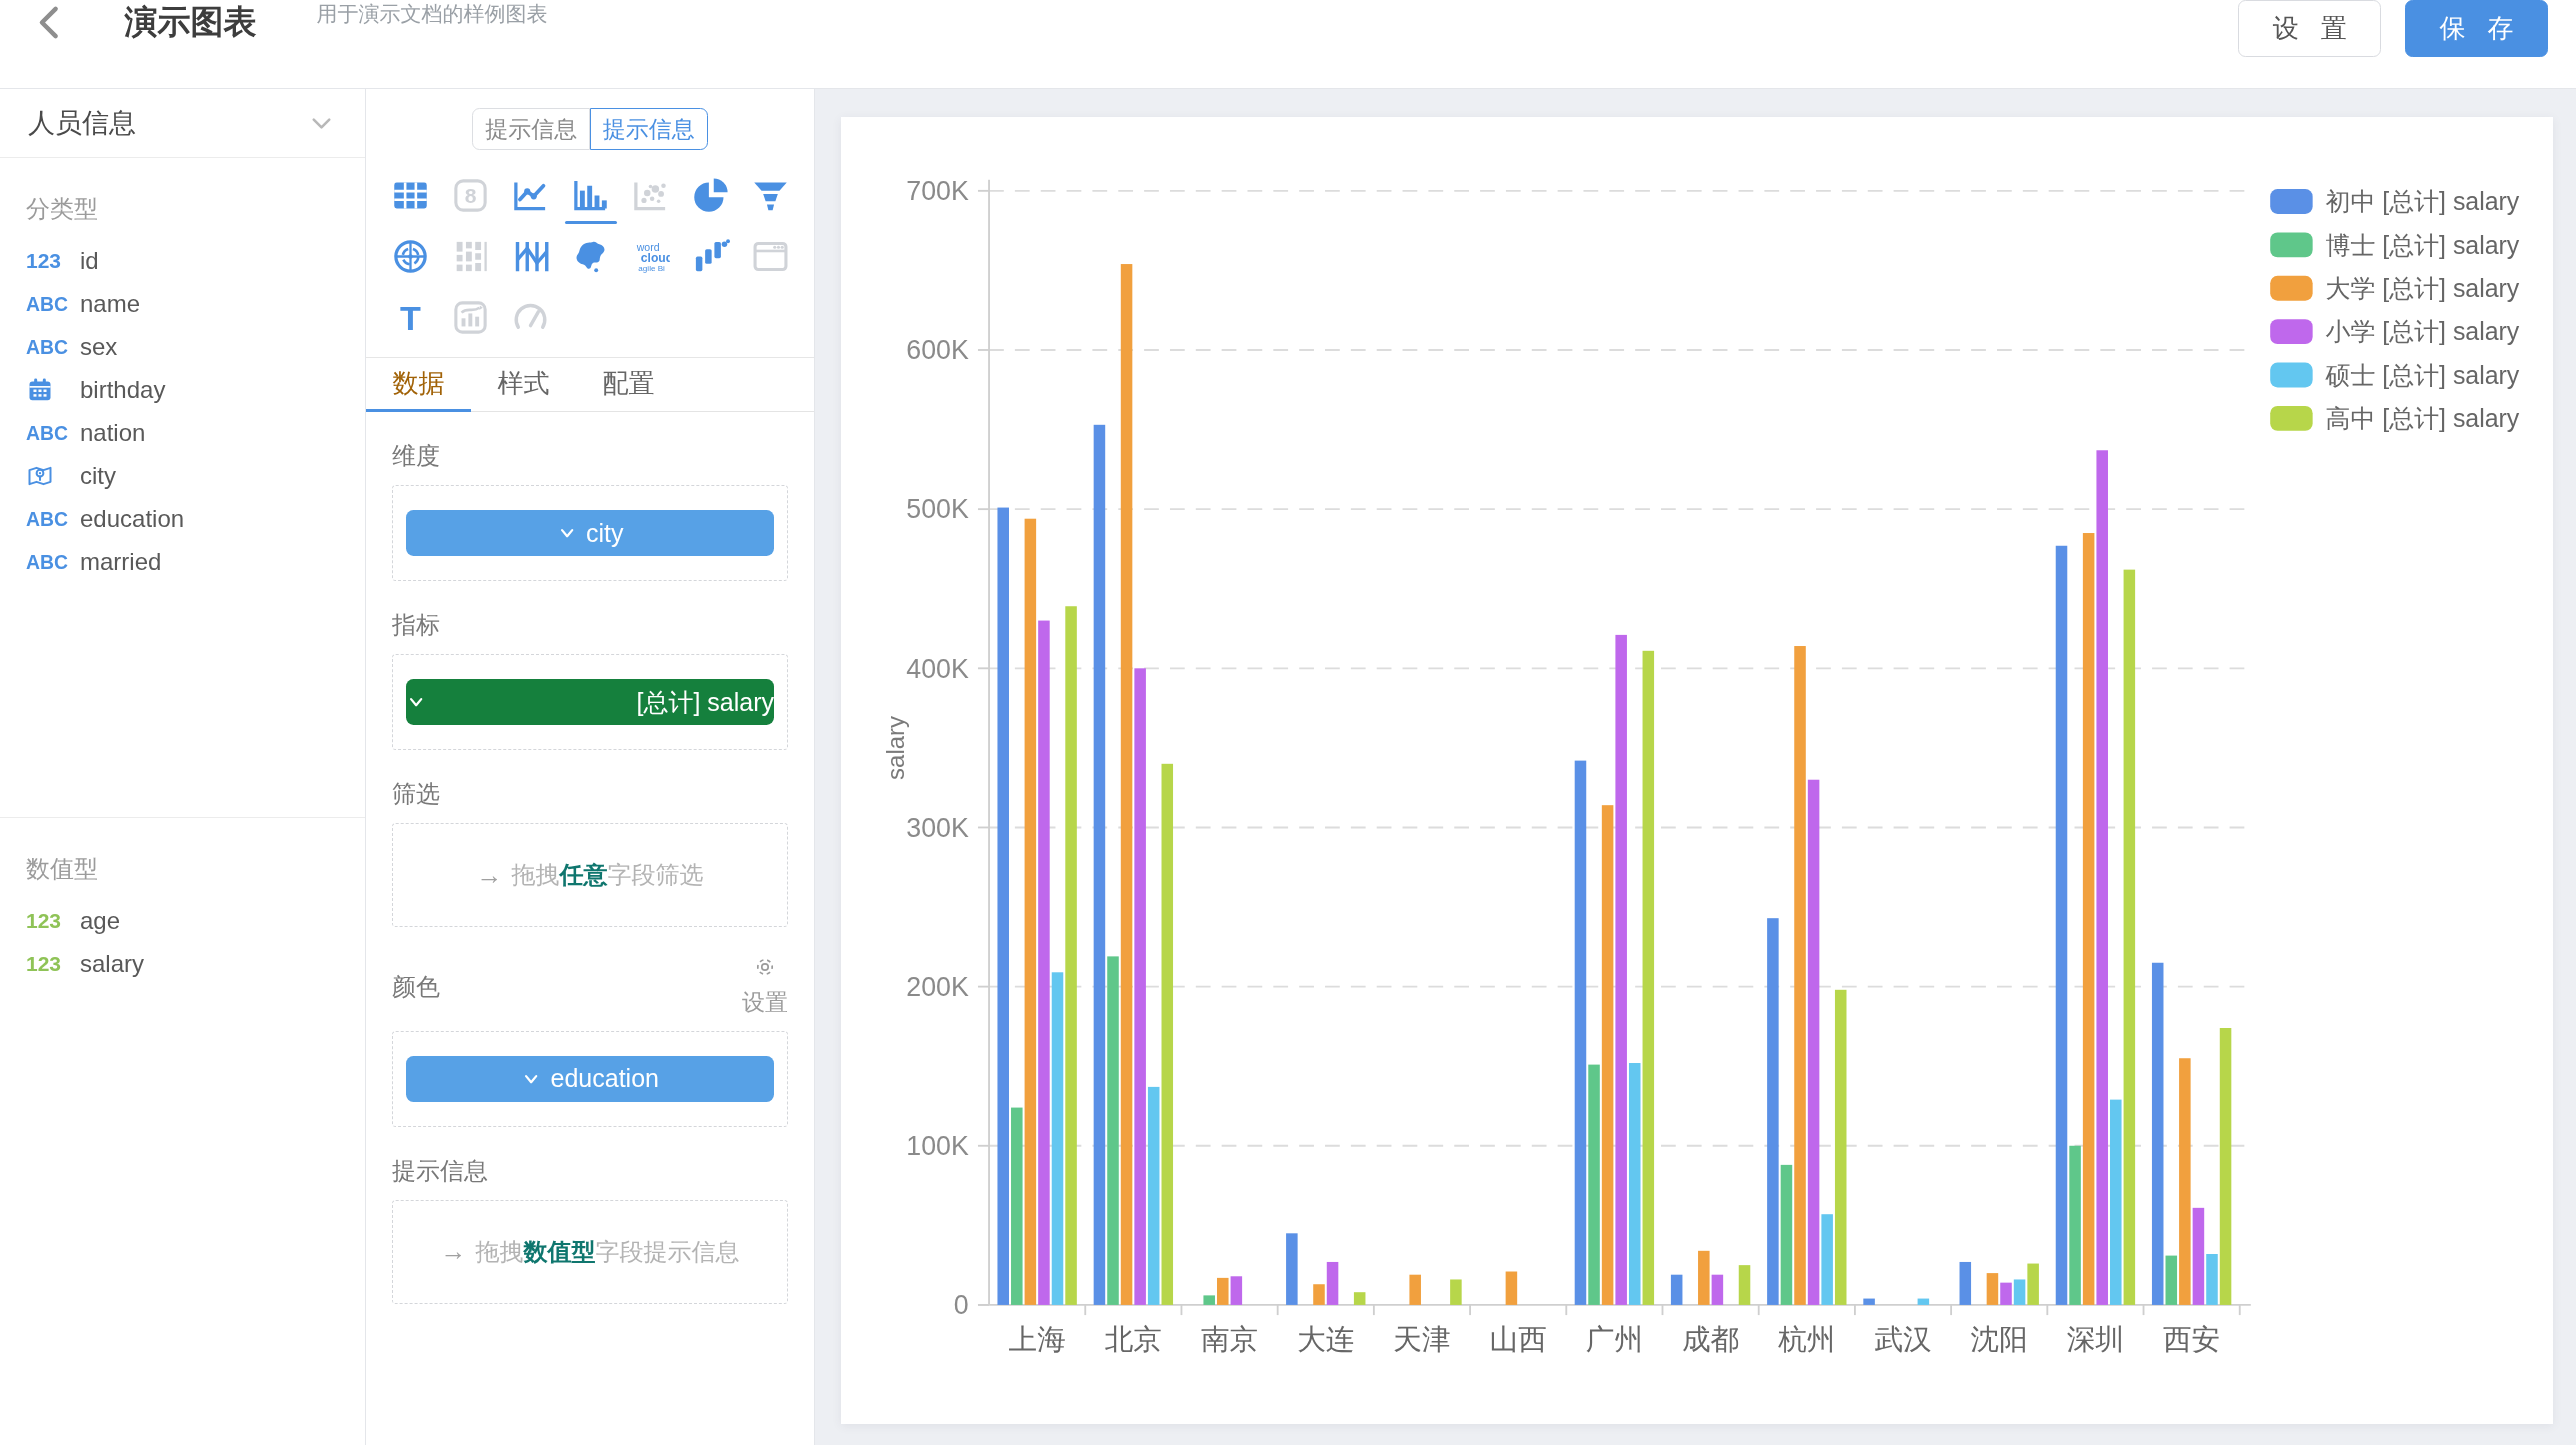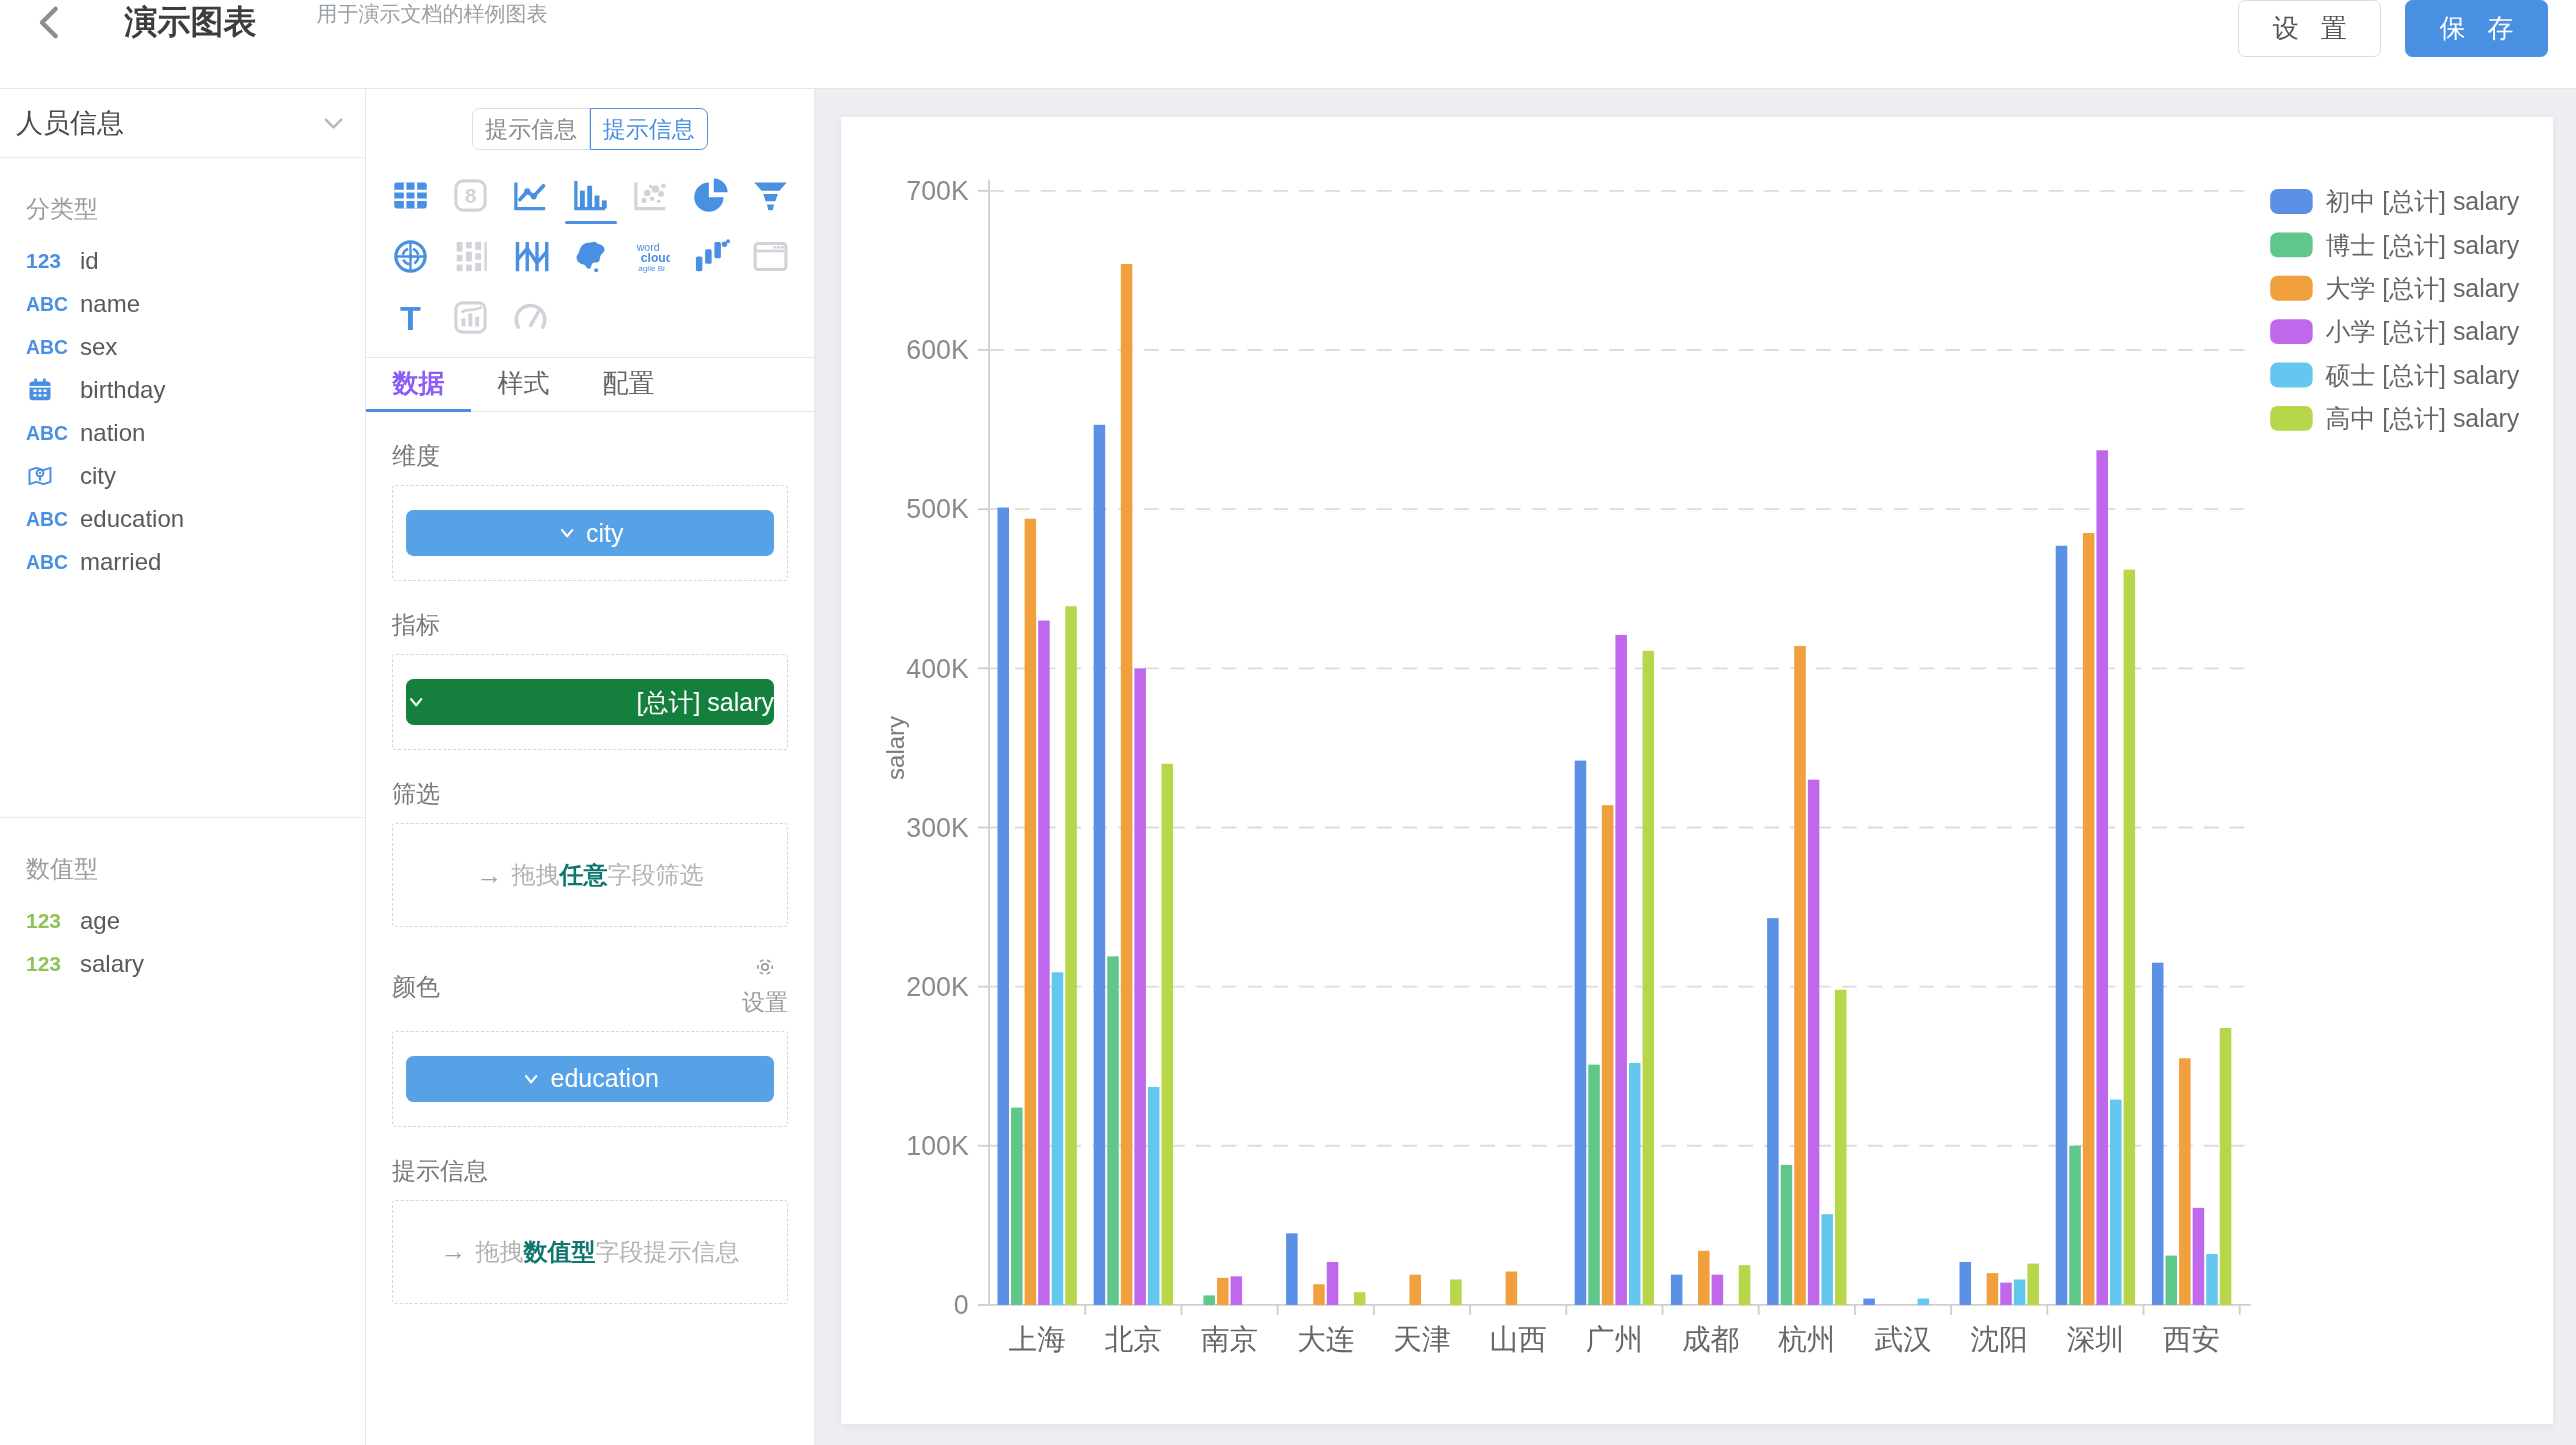--- a/index.html
+++ b/index.html
@@ -16,21 +16,21 @@
   .btn { height:57px; padding:0 26px; font-size:26px; border-radius:7.4px; letter-spacing:7.4px;
     display:flex; align-items:center; cursor:pointer; text-indent:7.4px; }
   .btn-plain { background:#fff; border:0.9px solid #d9dbe0; color:#555; }
   .btn-primary { background:#4a90e2; border:0.9px solid #4a90e2; color:#fff; margin-left:24px; }
 
   
   .app-body { display:flex; height:1356px; }
 
   
   .sidebar { width:366px; background:#fff; border-right:0.9px solid #e4e6ea; flex:none; }
-  .dataset-header { height:69px; display:flex; align-items:center; padding:0 16px;
+  .dataset-header { height:69px; display:flex; align-items:center; padding:0 28px;
     border-bottom:0.9px solid #ececec; }
   .dataset-title { font-size:27px; color:#4a4a4a; font-weight:500; }
   .dataset-caret { margin-left:auto; }
   .side-section-label { font-size:24px; color:#9b9b9b; padding:35px 0 14.8px 26px; }
   .field-row { display:flex; align-items:center; height:43px; padding-left:26px; cursor:grab; }
   .f-icon { width:54px; flex:none; font-weight:700; display:flex; align-items:center; }
   .t-icon { font-size:21px; letter-spacing:0; }
   .blue-ic { color:#4a90e2; }
   .green-ic { color:#8fc357; }
   .f-label { font-size:24px; color:#595959; }
@@ -44,21 +44,21 @@
   .mode-right { border:0.9px solid #4a90e2; border-radius:0 7.4px 7.4px 0; color:#4a90e2; margin-left:-0.9px; font-weight:500; }
   .icon-grid { display:grid; grid-template-columns:repeat(7,1fr); padding:14.8px 13px 9.2px 14.8px;
     border-bottom:0.9px solid #e6e6e6; }
   .cticon { height:61px; display:flex; flex-direction:column; align-items:center; justify-content:center; cursor:pointer; position:relative; }
   .cticon svg { width:39px; height:39px; }
   .cticon.selected::after { content:""; position:absolute; bottom:1.8px; width:52px; height:3.7px;
     background:#4a90e2; border-radius:1.8px; }
   .tab-bar { display:flex; height:54px; border-bottom:0.9px solid #e4e4e4; }
   .tab { width:105px; display:flex; align-items:center; justify-content:center; font-size:26px;
     color:#666; cursor:pointer; border-bottom:3.7px solid transparent; margin-bottom:-0.9px; }
-  .tab.active { color:#8b5cf6; border-bottom-color:#4a90e2;font-weight:bold; }
+  .tab.active { color:#a16207; border-bottom-color:#4a90e2; }
   .panel-body { padding:0 26px; }
   .sect-label { display:flex; align-items:center; margin-top:28px; font-size:24px; color:#787878; }
   .sect-settings { margin-left:auto; display:flex; align-items:center; gap:7.4px; font-size:23px; color:#9b9b9b; cursor:pointer;flex-direction:column; }
   .drop-zone { margin-top:13px; border:1.8px dashed #d4d6da; border-radius:3.7px; padding:24px 13px;
     display:flex; align-items:center; justify-content:center; }
   .chip { width:100%; height:46px; border-radius:7.4px; display:flex; align-items:center; justify-content:center;
     gap:9.2px; color:#fff; font-size:25px; font-weight:500; cursor:grab; }
   .chip-blue { background:#57a1e6; }
   .chip-green { background:#15803d;justify-content:space-between; }
   .dz-placeholder { font-size:24px; color:#b3b3b3; display:flex; align-items:center; gap:9.2px; padding:11px 0; }

